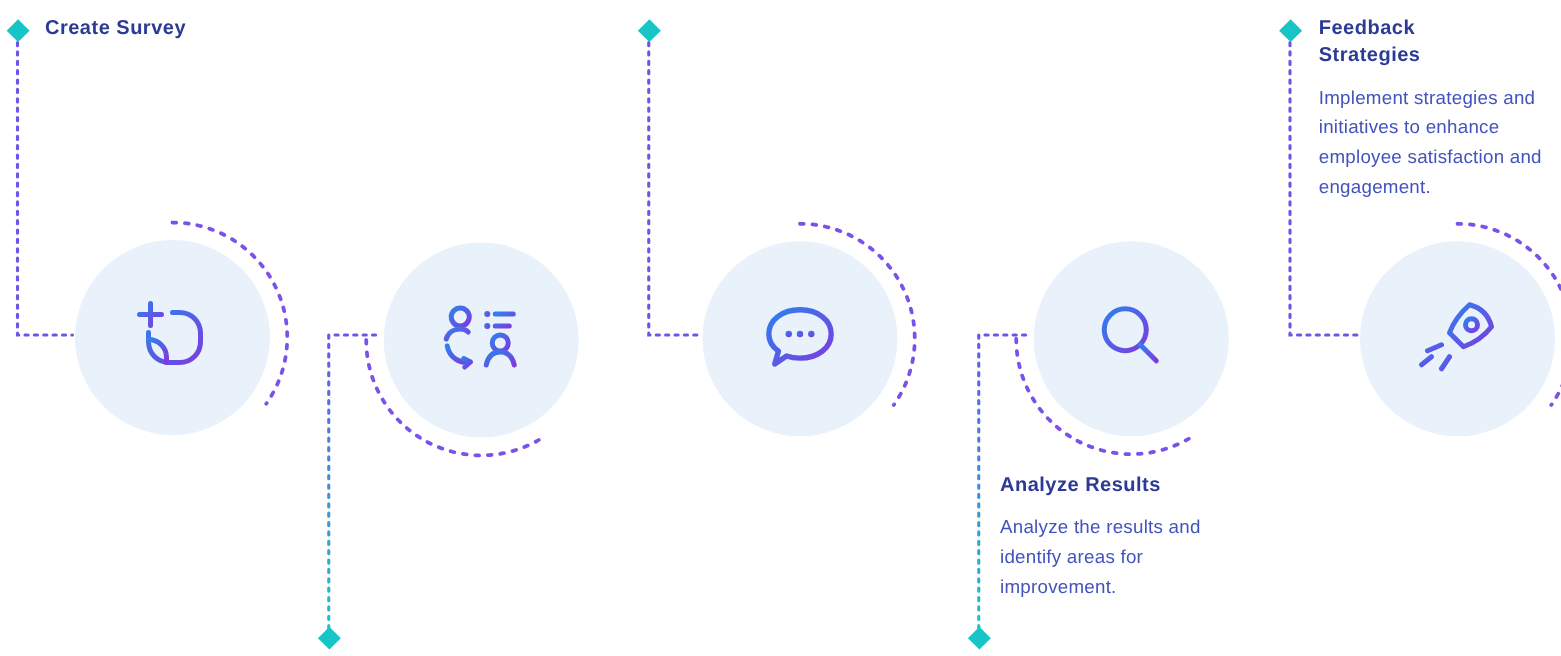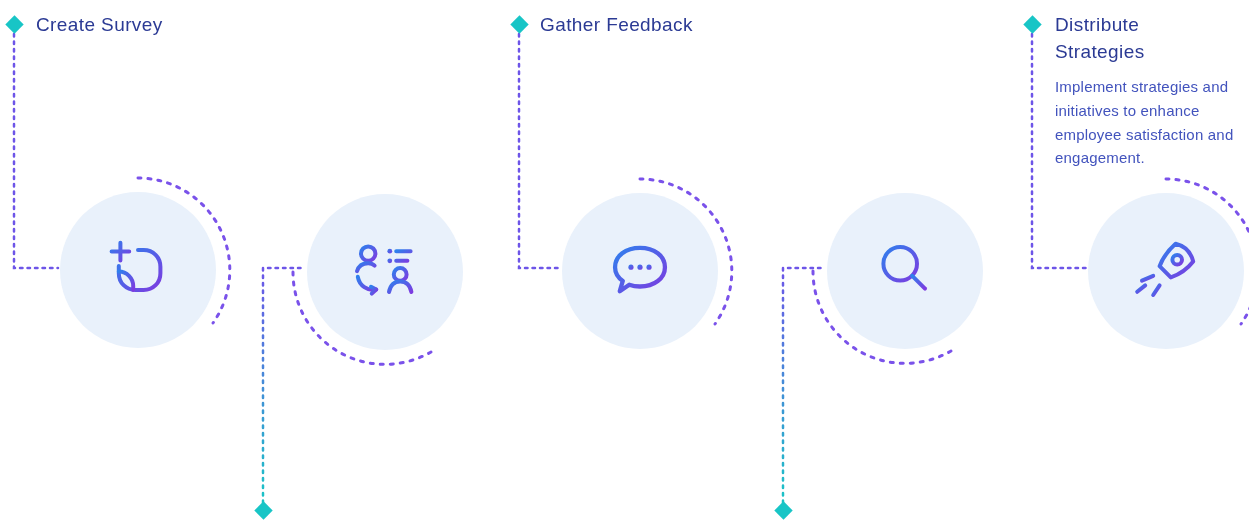--- a/index.html
+++ b/index.html
@@ -3,21 +3,21 @@
 <meta charset="utf-8">
 <style>
   html,body { margin:0; padding:0; background:#ffffff; }
   .canvas {
     position:relative; width:1249px; height:525px; background:#ffffff;
     font-family:"Liberation Sans", sans-serif; overflow:hidden;
   }
   svg.bg { position:absolute; left:0; top:0; }
   .textblock { position:absolute; }
   .step-title {
-    font-size:19px; font-weight:normal; color:#2b3a94;
+    font-size:16px; font-weight:bold; color:#2b3a94;
     letter-spacing:.4px; line-height:1.4;
   }
   .step-desc {
     margin-top:10px; font-size:15px; color:#4253bd;
     line-height:1.58; letter-spacing:.2px;
   }
   .circle {
     position:absolute; width:156px; height:156px; border-radius:50%;
     background:#e9f1fb; display:flex; align-items:center; justify-content:center;
   }
@@ -81,26 +81,29 @@
   <div class="diamond d3"></div>
   <div class="diamond d4"></div>
   <div class="diamond d5"></div>
 
   <div class="textblock t1">
     <div class="step-title">Create Survey</div>
   </div>
 
 
   <div class="textblock t3">
-    <div class="step-title">Gather Feedback</div>
   </div>
 
+  <div class="textblock t4">
+    <div class="step-title">Analyze Results</div>
+    <div class="step-desc">Analyze the results and identify areas for improvement.</div>
+  </div>
 
   <div class="textblock t5">
-    <div class="step-title">Distribute Strategies</div>
+    <div class="step-title">Feedback Strategies</div>
     <div class="step-desc">Implement strategies and initiatives to enhance employee satisfaction and engagement.</div>
   </div>
 
   <div class="circle c1">
     <svg class="icon-svg" width="80" height="80" viewBox="0 0 100 100">
       <defs>
         <linearGradient id="g1" x1="0" y1="0" x2="1" y2="1">
           <stop offset="0" stop-color="#2f80ed"></stop>
             <stop offset="1" stop-color="#7d3be0"></stop>
         </linearGradient>

